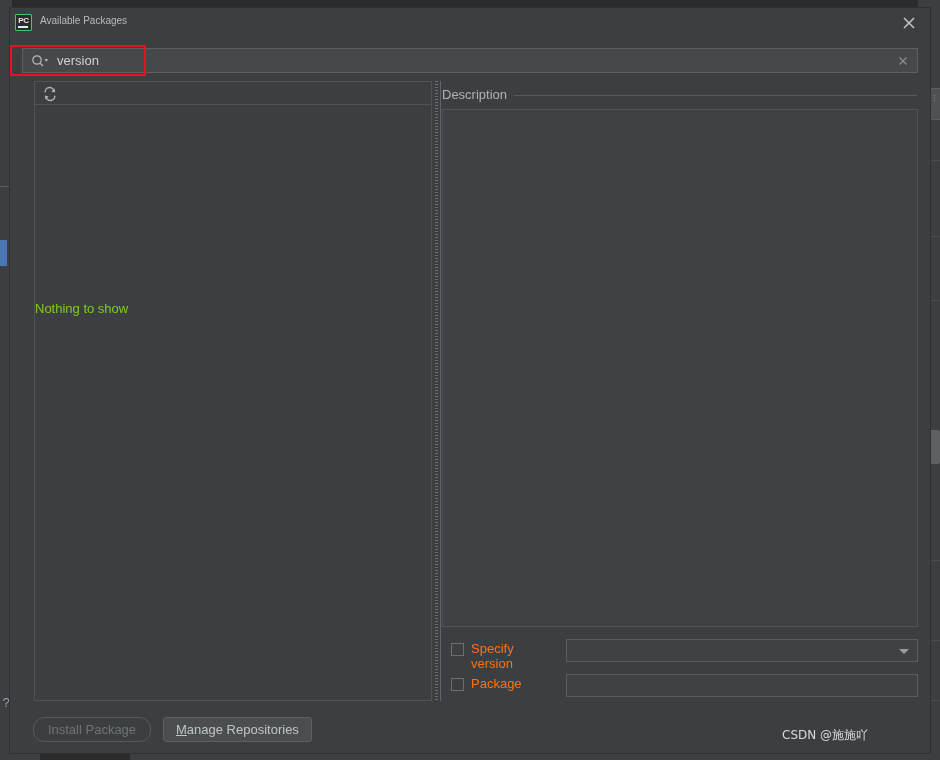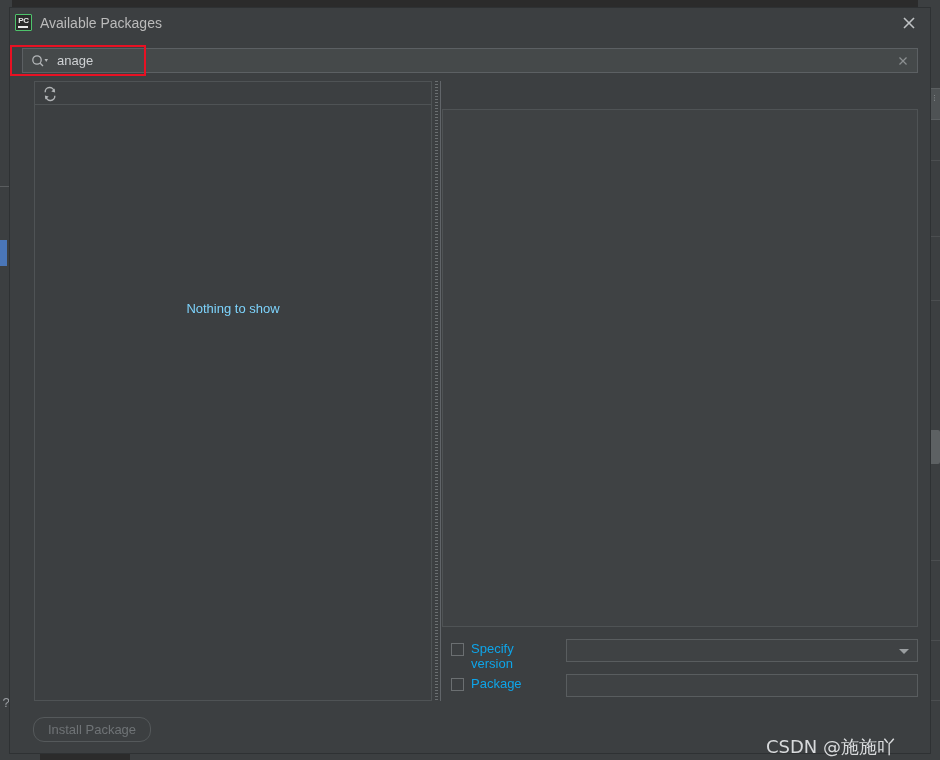--- a/index.html
+++ b/index.html
@@ -134,21 +134,21 @@
   }
   .app-icon .bar {
     position: absolute;
     left: 2px; bottom: 2px;
     width: 10px; height: 2px;
     background: #e8e8e8;
   }
   .dlg-title {
     position: absolute;
     left: 30px; top: 7px;
-    font-size: 14px;
+    font-size: 10px;
     color: #bbbbbb;
   }
   .close-btn {
     position: absolute;
     right: 12px; top: 6px;
     width: 18px; height: 18px;
     cursor: pointer;
   }
   .close-btn svg { display: block; }
 
@@ -226,23 +226,22 @@
   .list-body {
     position: absolute;
     left: 0; top: 23px;
     right: 0; bottom: 0;
     background: #3c3f41;
   }
   .empty-text {
     position: absolute;
     left: 0; top: 196px;
     width: 100%;
-    text-align: center;
     font-size: 13px;
-    color: #7dd3fc;
+    color: #84cc16;
   }
 
   
   .splitter {
     position: absolute;
     left: 411px; top: 0;
     width: 9px; height: 620px;
     cursor: col-resize;
   }
   .splitter .grip {
@@ -307,21 +306,21 @@
     width: 13px; height: 13px;
     border: 1px solid #6b6f71;
     background: #3c3f41;
     box-sizing: border-box;
     cursor: pointer;
   }
   .opt-label {
     position: absolute;
     left: 29px; top: 2px;
     font-size: 13px;
-    color: #0ea5e9;
+    color: #f97316;
   }
   .combo {
     position: absolute;
     left: 124px; top: 0;
     width: 352px; height: 23px;
     background: #3f4244;
     border: 1px solid #595d5f;
     box-sizing: border-box;
   }
   .combo .arrow {
@@ -370,26 +369,25 @@
     cursor: default;
     border-radius: 11px;
   }
   .btn.install { left: 23px; min-width: 118px; }
   .btn.manage  { left: 153px; min-width: 128px; }
   .btn .mnemonic { text-decoration: underline; }
 
   
   .watermark {
     position: absolute;
-    left: 766px; top: 727px;
-    font-size: 18px;
+    left: 782px; top: 727px;
+    font-size: 12px;
     color: #d8dadc;
     font-family: "DejaVu Sans", sans-serif;
     white-space: nowrap;
-    margin-top: 8px;
   }
 </style>
 </head>
 <body>
 
 <div id="root">
 
   <div class="bg-strip-left"></div>
   <div class="bg-accent"></div>
   <div class="bg-tick" style="top:186px;"></div>
@@ -428,21 +426,21 @@
 
     <div class="search-row">
       <div class="search-field">
         <div class="search-icon">
           <svg width="18" height="14" viewBox="0 0 18 14">
             <circle cx="6" cy="6" r="4.2" fill="none" stroke="#b4b7b9" stroke-width="1.3"></circle>
             <line x1="9.2" y1="9.2" x2="12" y2="12" stroke="#b4b7b9" stroke-width="1.3"></line>
             <polygon points="13.5,5 17,5 15.25,8" fill="#b4b7b9"></polygon>
           </svg>
         </div>
-        <div class="search-text">anage</div>
+        <div class="search-text">version</div>
         <div class="search-clear">
           <svg width="14" height="14" viewBox="0 0 14 14">
             <line x1="3.5" y1="3.5" x2="10.5" y2="10.5" stroke="#8b8f91" stroke-width="1.3"></line>
             <line x1="10.5" y1="3.5" x2="3.5" y2="10.5" stroke="#8b8f91" stroke-width="1.3"></line>
           </svg>
         </div>
       </div>
     </div>
 
     <div class="annot-box"></div>
@@ -464,20 +462,24 @@
           <div class="empty-text">Nothing to show</div>
         </div>
       </div>
 
       <div class="splitter">
         <div class="grip"></div>
         <div class="edge"></div>
       </div>
 
       <div class="right-panel">
+        <div class="sep-title">
+          <div class="lbl">Description</div>
+          <div class="rule"></div>
+        </div>
         <div class="desc-box"></div>
 
         <div class="opt-row row1">
           <div class="checkbox"></div>
           <div class="opt-label">Specify version</div>
           <div class="combo">
             <div class="arrow"></div>
           </div>
         </div>
 
@@ -485,19 +487,20 @@
           <div class="checkbox"></div>
           <div class="opt-label">Package</div>
           <div class="textfield"></div>
         </div>
       </div>
 
     </div>
 
     <div class="btnbar">
       <div class="btn install disabled">Install Package</div>
+      <div class="btn manage"><span class="mnemonic">M</span><span>anage Repositories</span></div>
     </div>
 
   </div>
 
   <div class="watermark">CSDN @施施吖</div>
 
 </div>
 
 </body></html>

